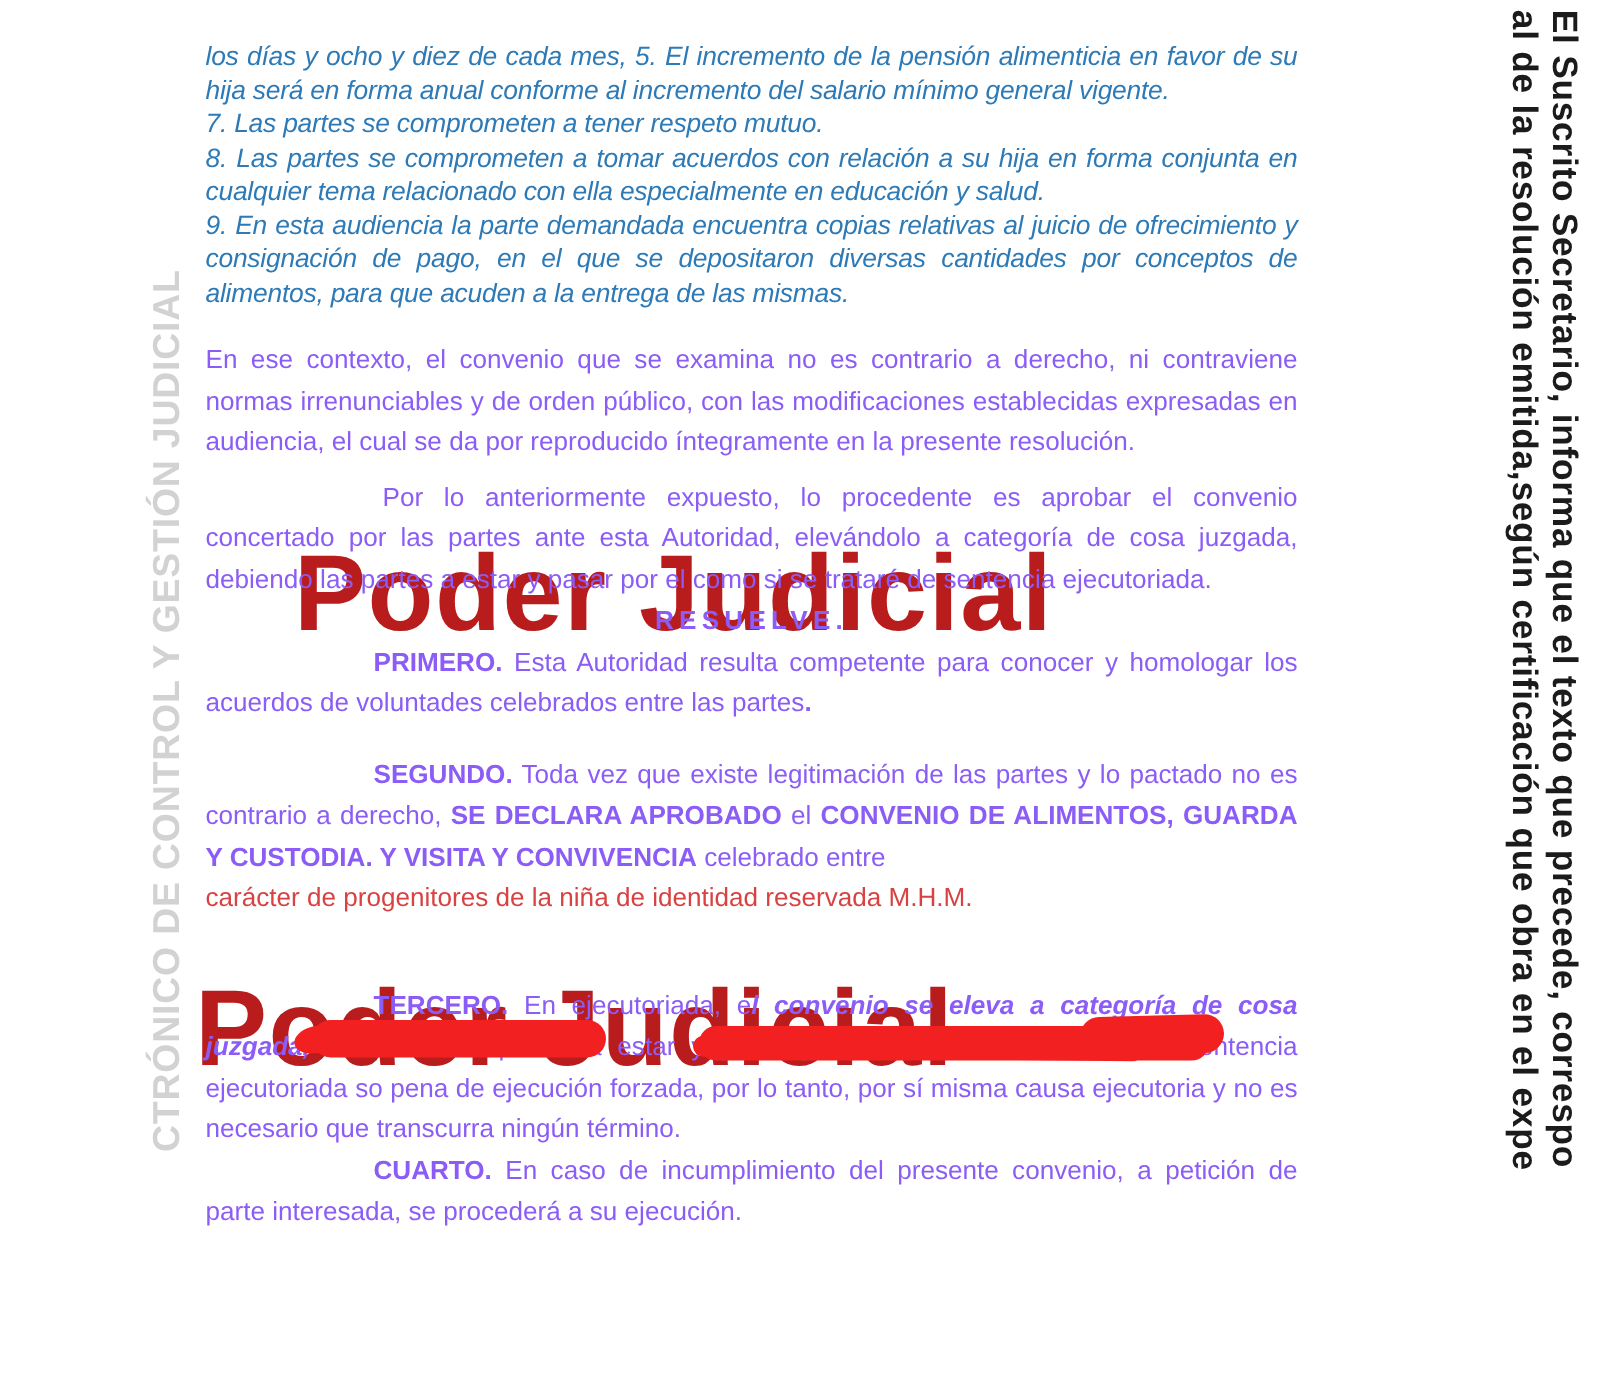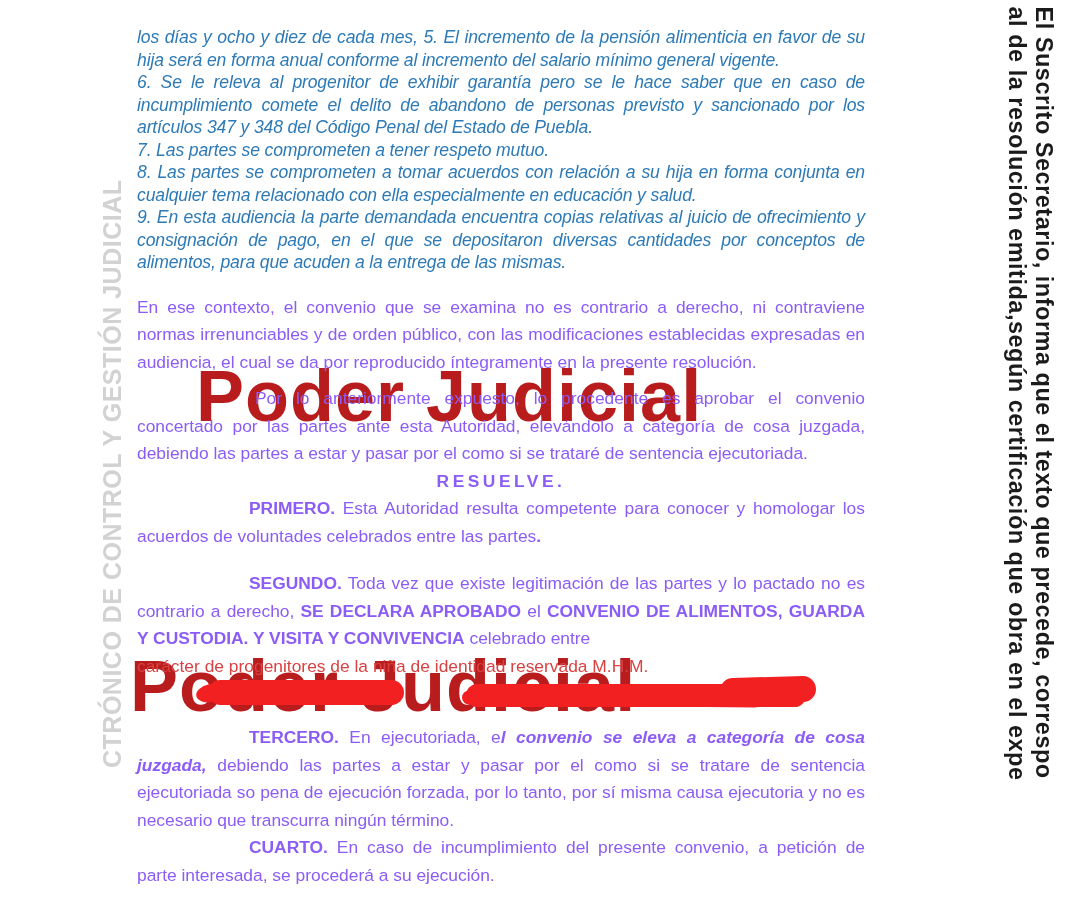--- a/index.html
+++ b/index.html
@@ -147,21 +147,20 @@
   <div class="side-stamp" id="left-stamp">CTRÓNICO DE CONTROL Y GESTIÓN JUDICIAL</div>
 
   <div class="side-stamp" id="right-stamp">
     <span class="rs-line">El Suscrito Secretario, informa que el texto que precede, correspo</span>
     <span class="rs-line">al de la resolución emitida,según certificación que obra en el expe</span>
   </div>
 
   <div id="doccol">
 
     <p class="blue">los días y ocho y diez de cada mes, 5. El incremento de la pensión alimenticia en favor de su hija será en forma anual conforme al incremento del salario mínimo general vigente.</p>
-    <p class="blue">6. Se le releva al progenitor de exhibir garantía pero se le hace saber que en caso de incumplimiento comete el delito de abandono de personas previsto y sancionado por los artículos 347 y 348 del Código Penal del Estado de Puebla.</p>
     <p class="blue">7. Las partes se comprometen a tener respeto mutuo.</p>
     <p class="blue">8. Las partes se comprometen a tomar acuerdos con relación a su hija en forma conjunta en cualquier tema relacionado con ella especialmente en educación y salud.</p>
     <p class="blue">9. En esta audiencia la parte demandada encuentra copias relativas al juicio de ofrecimiento y consignación de pago, en el que se depositaron diversas cantidades por conceptos de alimentos, para que acuden a la entrega de las mismas.</p>
 
     <div class="gap-m"></div>
 
     <p class="black">En ese contexto, el convenio que se examina no es contrario a derecho, ni contraviene normas irrenunciables y de orden público, con las modificaciones establecidas expresadas en audiencia, el cual se da por reproducido íntegramente en la presente resolución.</p>
 
     <div class="gap-s"></div>
 

